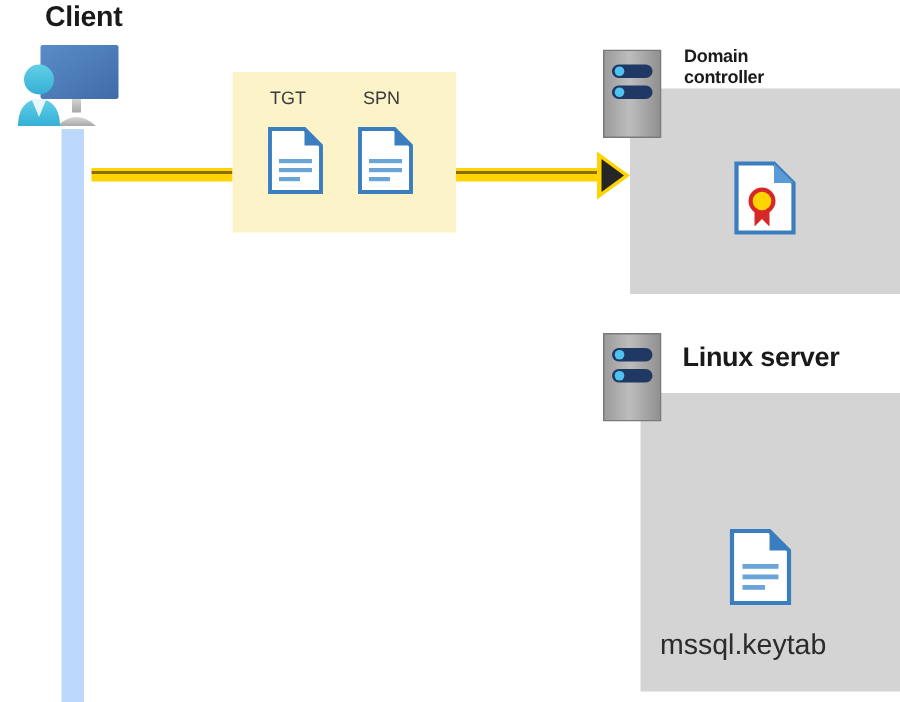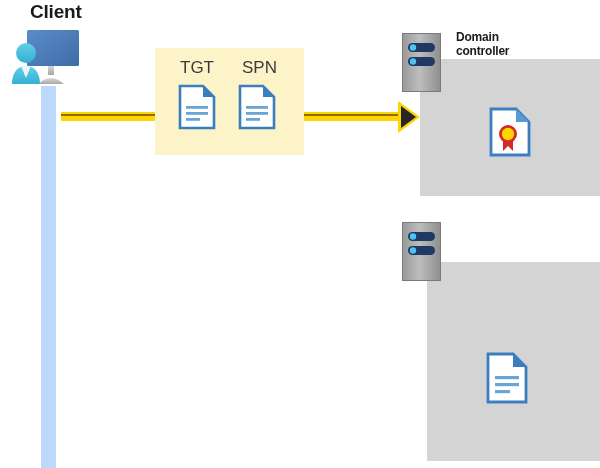--- a/index.html
+++ b/index.html
@@ -83,21 +83,21 @@
     border-bottom: 11px solid transparent;
     border-left: 15px solid #262626;
   }
 
   
   #client-icon { left: 8px; top: 28px; width: 86px; height: 62px; }
 
   
   .doc-label {
     position: absolute;
-    font-size: 17px;
+    font-size: 12px;
     color: #3b3b3b;
   }
   #tgt-label { left: 180px; top: 58px; }
   #spn-label { left: 242px; top: 58px; }
 
   
   .doc-icon { position: absolute; width: 38px; height: 46px; }
   #tgt-doc     { left: 178px; top: 84px; }
   #spn-doc     { left: 238px; top: 84px; }
   #keytab-doc  { left: 486px; top: 352px; width: 42px; height: 52px; }
@@ -218,20 +218,21 @@
 
       <path d="M14 28 L14 44 L19 39 L24 44 L24 28 Z" fill="#d62828"></path>
 
       <circle cx="19" cy="27" r="9" fill="#d62828"></circle>
       <circle cx="19" cy="27" r="6.2" fill="#ffd400"></circle>
     </svg>
   </div>
 
   <div class="abs server-box" id="linux-box"></div>
 
+  <div class="title-bold" id="linux-title">Linux server</div>
 
   <div class="abs" id="linux-server-icon">
     <svg width="39" height="59" viewBox="0 0 39 59" xmlns="http://www.w3.org/2000/svg">
       <rect x="0.5" y="0.5" width="38" height="58" fill="url(#srvGrad)" stroke="#7a7a7a" stroke-width="1"></rect>
       <rect x="6" y="10" width="27" height="9" rx="4.5" fill="#1f3864"></rect>
       <circle cx="11" cy="14.5" r="3.2" fill="#4fc3f0"></circle>
       <rect x="6" y="24" width="27" height="9" rx="4.5" fill="#1f3864"></rect>
       <circle cx="11" cy="28.5" r="3.2" fill="#4fc3f0"></circle>
     </svg>
   </div>
@@ -240,14 +241,15 @@
   <div class="abs" id="keytab-doc">
     <svg width="42" height="52" viewBox="0 0 42 52" xmlns="http://www.w3.org/2000/svg">
       <path d="M2 2 H27 L40 15 V50 H2 Z" fill="#ffffff" stroke="#3a7ebf" stroke-width="2.8"></path>
       <path d="M27 2 L40 15 H27 Z" fill="#3a7ebf"></path>
       <rect x="9" y="24" width="24" height="3.2" fill="#6aa5d8"></rect>
       <rect x="9" y="31" width="24" height="3.2" fill="#6aa5d8"></rect>
       <rect x="9" y="38" width="15" height="3.2" fill="#6aa5d8"></rect>
     </svg>
   </div>
 
+  <div class="abs" id="keytab-label">mssql.keytab</div>
 
 </div>
 
 </body></html>

